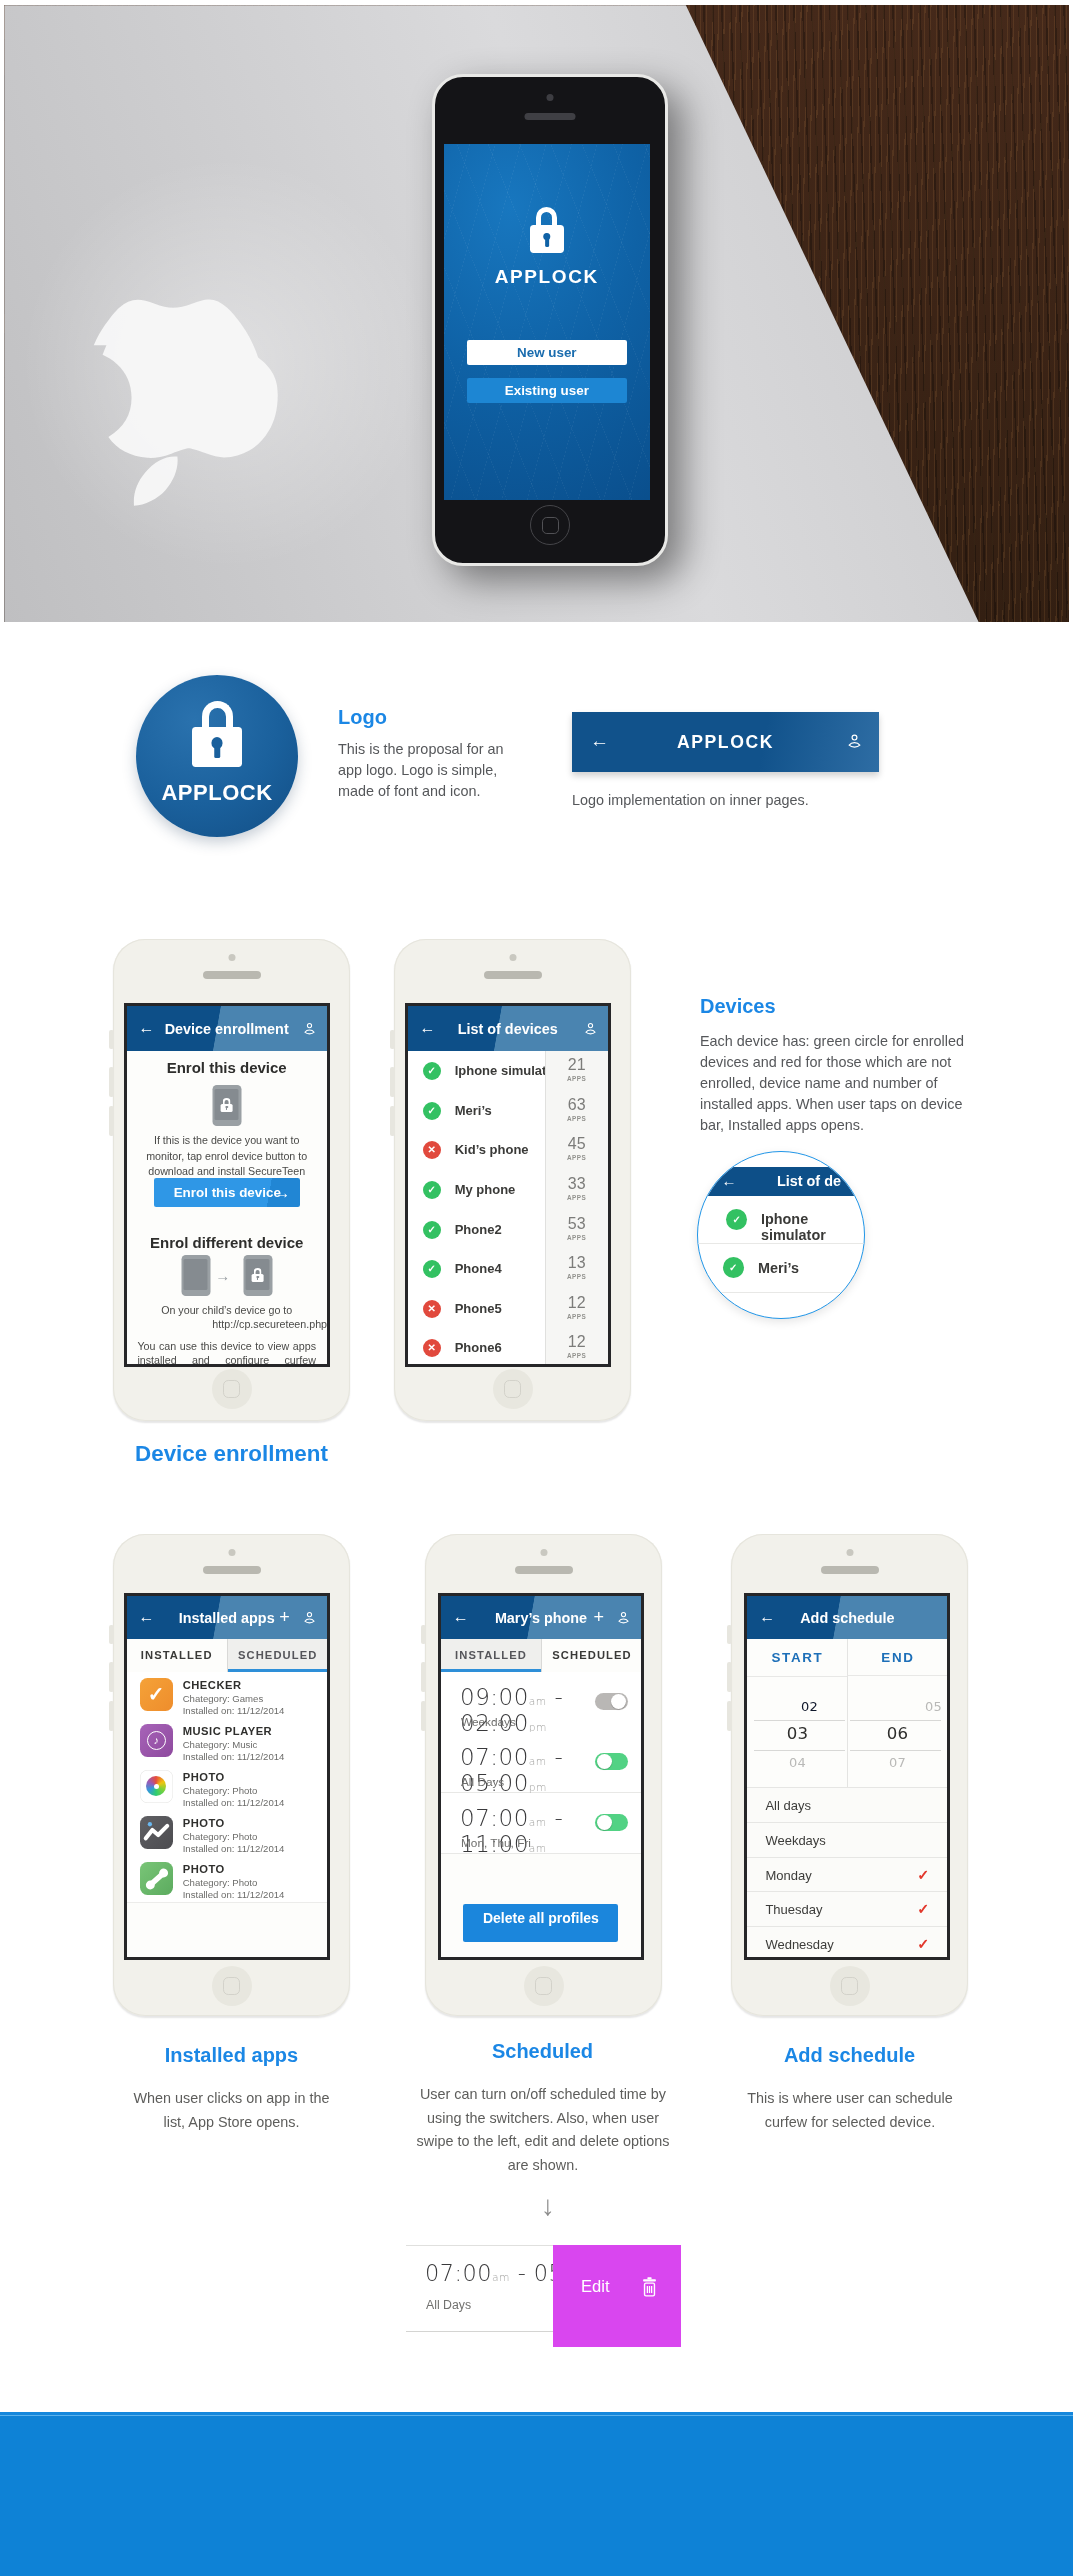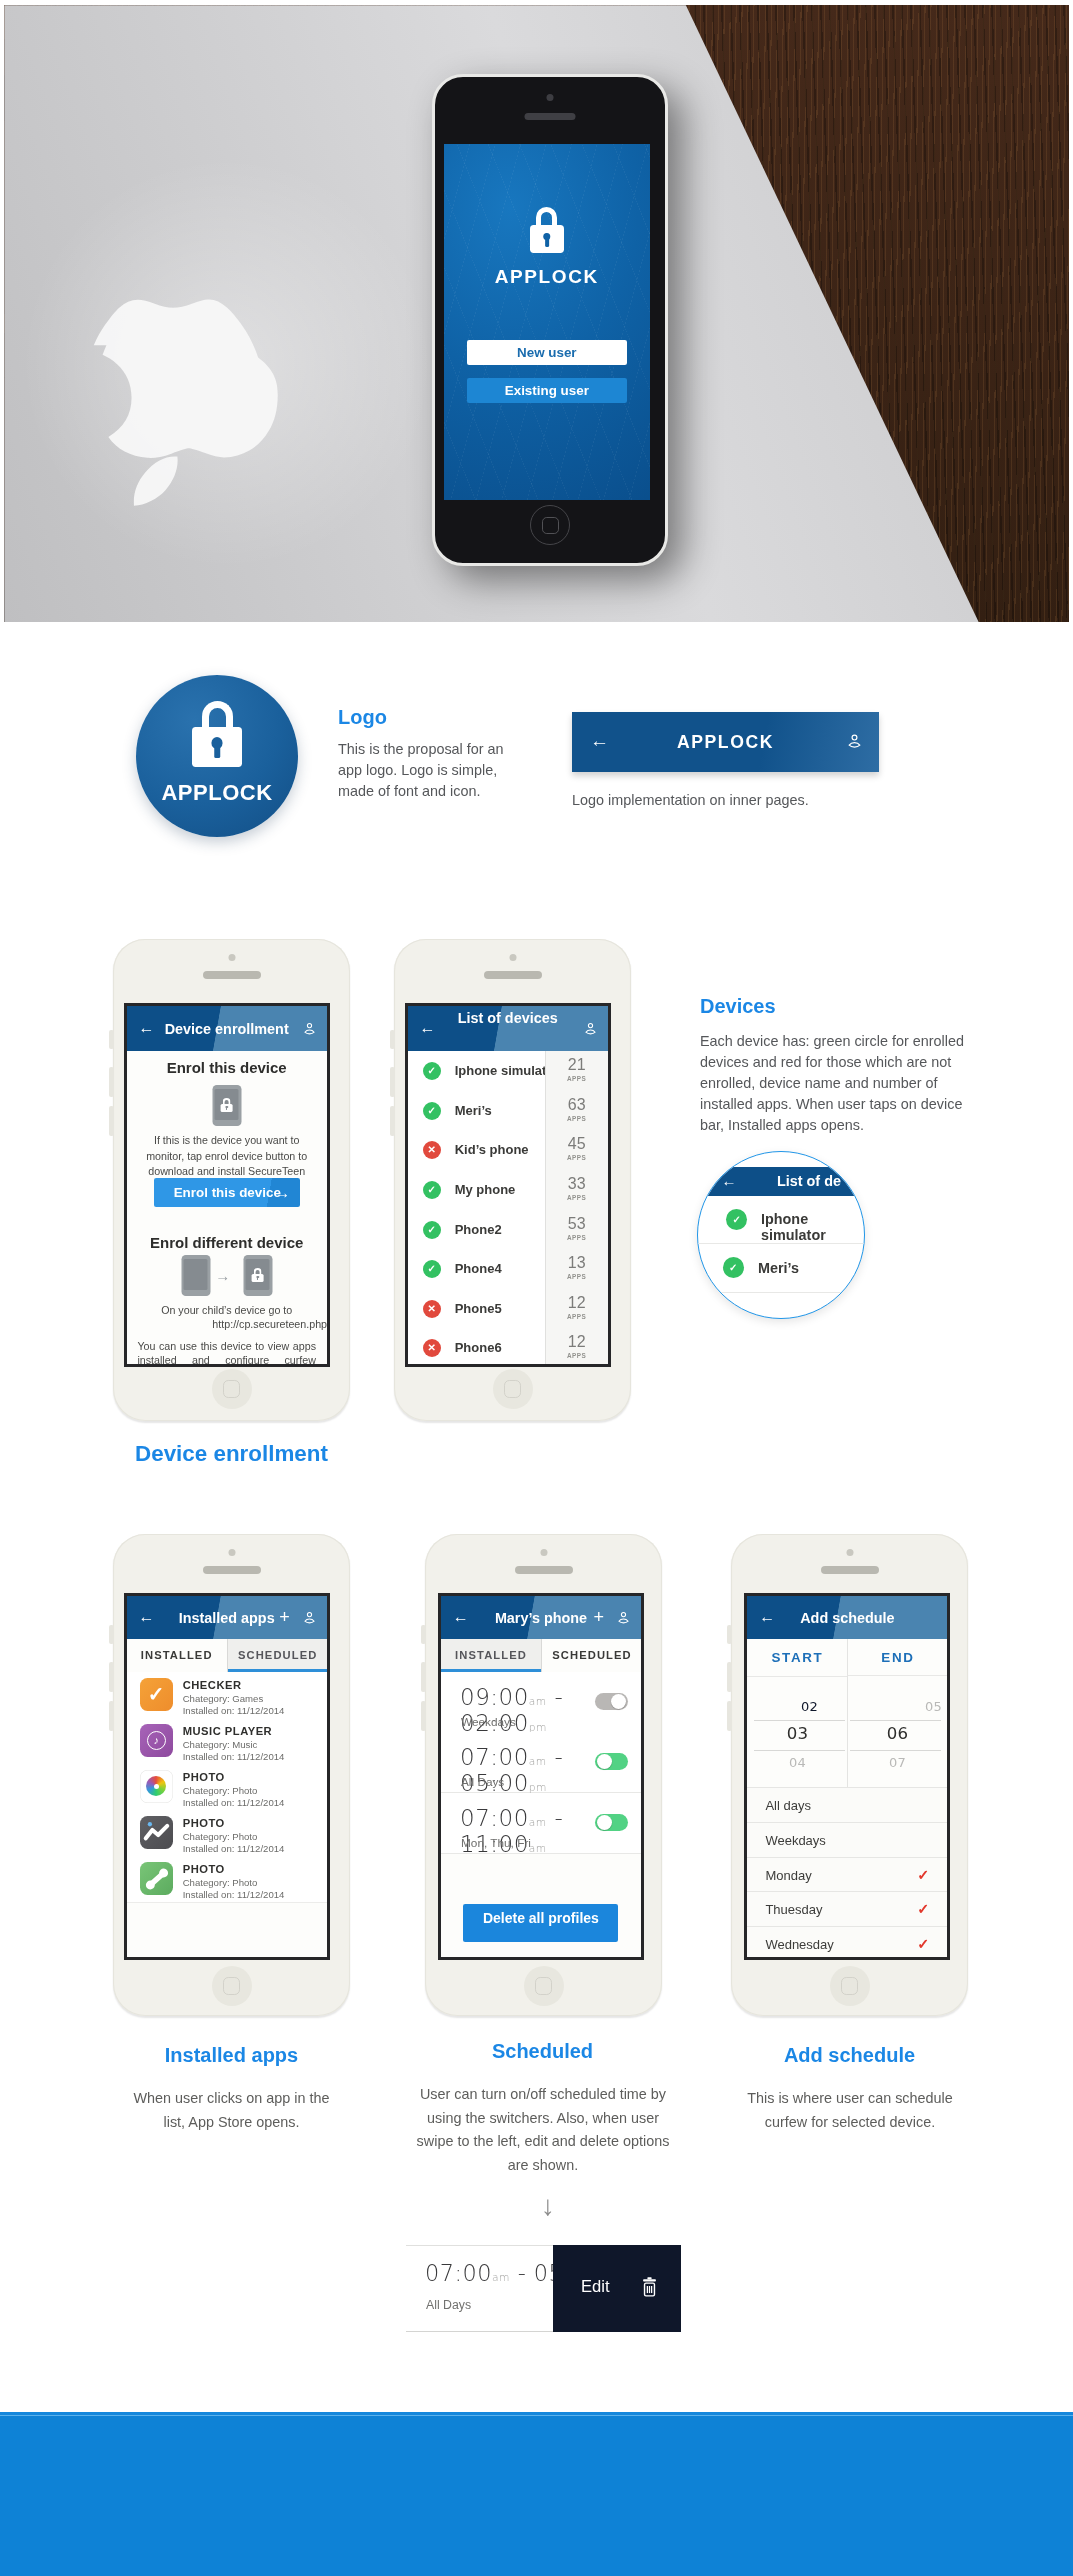--- a/index.html
+++ b/index.html
@@ -121,21 +121,21 @@
   
   .zoomc{position:absolute;left:697px;top:1151px;width:166px;height:166px;border-radius:50%;
     border:1.6px solid #2196e8;background:#fff;overflow:hidden;box-shadow:0 3.2px 9.6px rgba(0,0,0,.10);}
 
   
   .cap-body{position:absolute;color:#5d5d5b;font-size:14.4px;line-height:23.5px;text-align:center;}
 
   
   .edit-row{position:absolute;left:406px;top:2245px;width:147px;height:85px;background:#fff;
     border-top:0.5px solid #e0e0de;border-bottom:0.5px solid #d4d4d2;}
-  .edit-panel{position:absolute;left:553px;top:2245px;width:128px;height:87px;background:#0f172a;}
+  .edit-panel{position:absolute;left:553px;top:2245px;width:128px;height:102px;background:#d946ef;}
 
   
   .footer{position:absolute;left:0;top:2412px;width:100%;height:164px;background:#0e82d6;}
   .footer .stripe{position:absolute;left:0;top:0;width:100%;height:2.7px;background:#1587dc;border-bottom:1.6px solid #5ab1ec;}
   .thanks{position:absolute;left:0;width:100%;top:28px;text-align:center;color:#fff;
     font-family:"DejaVu Serif",serif;font-style:italic;font-weight:bold;font-size:63px;}
 </style>
 </head>
 <body>
 
@@ -240,21 +240,21 @@
 
   <div class="iphone" style="left:394px;top:939px;">
     <div class="ip-cam"></div>
     <div class="ip-spk"></div>
     <div class="sbtn" style="top:91px;height:19px;"></div>
     <div class="sbtn" style="top:128px;height:30px;"></div>
     <div class="sbtn" style="top:167px;height:30px;"></div>
     <div class="screen" style="left:10.7px;top:64px;width:206px;height:364px;">
       <div class="scr-head" style="height:45px;">
         <span class="glyph" style="position:absolute;left:11.8px;top:14px;">←</span>
-        <div class="scr-title" style="top:4px;">List of devices</div>
+        <div class="scr-title" style="top:15px;">List of devices</div>
         <svg class="person" style="position:absolute;right:9.6px;top:15px;color:#fff;" width="15" height="16" viewBox="0 0 24 26">
           <circle cx="12" cy="7.5" r="3.4" fill="none" stroke="currentColor" stroke-width="1.7"></circle>
           <path d="M4.5 18.2 C8 13.4 16 13.4 19.5 18.2 C16 21.8 8 21.8 4.5 18.2 Z" fill="none" stroke="currentColor" stroke-width="1.7"></path>
         </svg>
       </div>
 
       <div class="dev-row" style="top:45px;">
         <span class="stc g" style="left:15px;top:10.7px;"><span>✓</span></span>
         <span class="dev-name">Iphone simulator</span>
         <span class="apps-cell">

